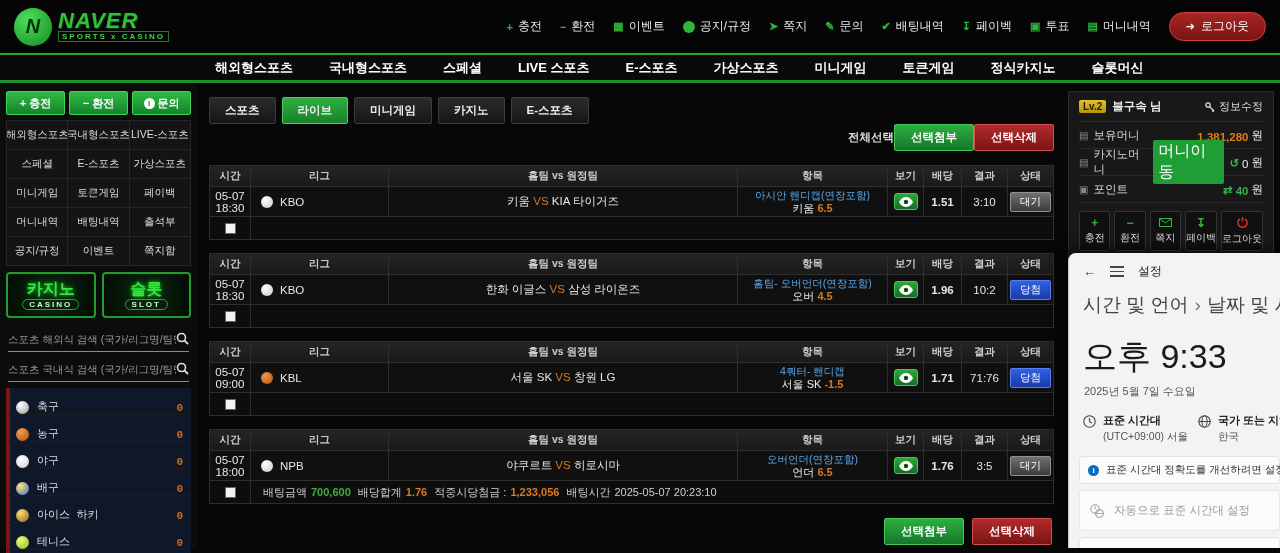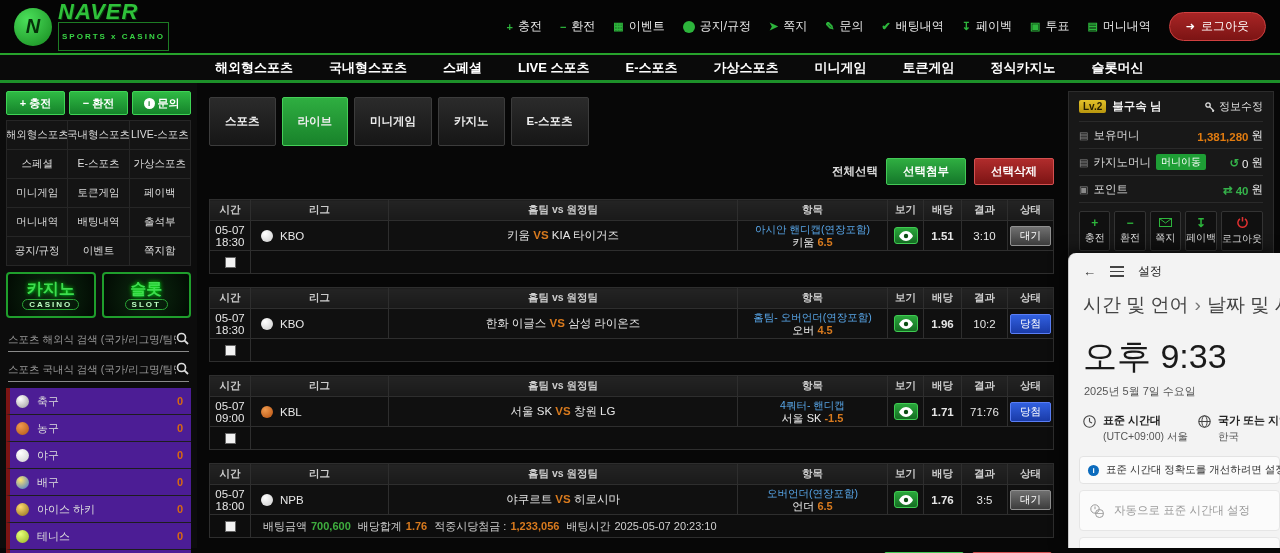--- a/index.html
+++ b/index.html
@@ -5,21 +5,21 @@
   * { margin:0; padding:0; box-sizing:border-box; }
   html,body { background:#000; }
   body { font-family:"Liberation Sans",sans-serif; }
   .page { position:relative; width:1280px; height:553px; background:#070707; overflow:hidden; color:#ddd; }
 
   
   .hdr { height:55px; display:flex; align-items:center; padding:0 14px; background:#050505; border-bottom:2px solid #27a32c; }
   .logo { display:flex; align-items:center; gap:6px; cursor:pointer; }
   .logo-circle { width:38px; height:38px; border-radius:50%; background:radial-gradient(circle at 35% 30%,#4be05a,#16891f); display:flex; align-items:center; justify-content:center; color:#06300a; font-weight:bold; font-size:20px; font-style:italic; }
   .logo-title { color:#2fc13a; font-weight:bold; font-style:italic; font-size:22px; letter-spacing:1px; line-height:20px; text-shadow:1px 1px 0 #073c0b; }
-  .logo-sub { font-size:8px; color:#39d545; border:1px solid #1d7c24; padding:9px 3px; letter-spacing:2px; font-weight:bold; }
+  .logo-sub { font-size:8px; color:#39d545; border:1px solid #1d7c24; padding:0 3px; letter-spacing:2px; font-weight:bold; }
   .hlinks { margin-left:auto; display:flex; align-items:center; gap:18px; }
   .hlink { display:flex; align-items:center; gap:5px; font-size:12px; color:#e8e8e8; cursor:pointer; white-space:nowrap; }
   .hlink i { font-style:normal; color:#2db53c; font-size:11px; font-weight:bold; }
   .ci { display:inline-flex; width:12px; height:12px; border-radius:50%; background:#2db53c; color:#041006; font-size:9px; font-weight:bold; align-items:center; justify-content:center; font-style:normal; }
   .logout-btn { display:flex; align-items:center; gap:6px; background:linear-gradient(#a82525,#7c1414); border:1px solid #d04040; color:#fff; font-size:12px; padding:5px 16px; border-radius:15px; cursor:pointer; }
   .logout-btn i { font-style:normal; font-size:11px; }
 
   
   .mnav { height:28px; background:#0a0a0a; border-bottom:3px solid #1d9029; display:flex; align-items:center; gap:36px; padding-left:215px; }
   .mnav .item { color:#fff; font-size:13px; font-weight:bold; cursor:pointer; white-space:nowrap; }
@@ -35,52 +35,52 @@
   .menu { display:grid; grid-template-columns:1fr 1fr 1fr; border:1px solid #262626; border-width:1px 0 0 1px; margin-bottom:6px; }
   .mcell { height:29px; border:1px solid #262626; border-width:0 1px 1px 0; background:#141414; color:#ddd; font-size:10.5px; display:flex; align-items:center; justify-content:center; cursor:pointer; white-space:nowrap; overflow:hidden; }
   .banners { display:grid; grid-template-columns:1fr 1fr; gap:6px; margin-bottom:8px; }
   .banner { height:46px; border:2px solid #1f9e2c; border-radius:4px; background:radial-gradient(circle at 50% 50%,#0c2b10,#020a03); display:flex; flex-direction:column; align-items:center; justify-content:center; cursor:pointer; }
   .banner .bt { color:#3ede4e; font-size:16px; font-weight:bold; text-shadow:0 0 4px #0f0, 1px 1px 0 #032; line-height:16px; }
   .banner .bs { color:#bfffc4; font-size:8px; letter-spacing:2px; font-weight:bold; border:1px solid #2aa335; border-radius:8px; padding:0 6px; margin-top:2px; }
   .srch { display:flex; align-items:center; border-bottom:1px solid #8a8a8a; height:26px; margin:0 2px 4px 2px; }
   .srch input { flex:1; background:transparent; border:none; outline:none; color:#aaa; font-size:10.5px; font-family:"Liberation Sans",sans-serif; }
   .srch input::placeholder { color:#999; }
   .sports { margin-top:6px; }
-  .sport { display:flex; align-items:center; height:27px; border-bottom:1px solid #1d1d1d; border-left:4px solid #7c1414; padding:0 8px 0 6px; cursor:pointer; background:#4c1d95; }
+  .sport { display:flex; align-items:flex-end; height:27px; border-bottom:1px solid #1d1d1d; border-left:4px solid #7c1414; padding:0 8px 0 6px; cursor:pointer; background:#0f172a;font-family:Liberation Mono, monospace; }
   .sport .ball { width:13px; height:13px; border-radius:50%; margin-right:8px; flex:none; }
   .sport .nm { font-size:11px; color:#ddd; }
   .sport .cnt { margin-left:auto; color:#d86a10; font-size:11px; font-weight:bold; }
   [data-sport-ico="soccer"]   { background:radial-gradient(circle at 35% 30%,#fff,#9a9a9a); }
   [data-sport-ico="basketball"]{ background:radial-gradient(circle at 35% 30%,#f09a4e,#b05515); }
   [data-sport-ico="baseball"] { background:radial-gradient(circle at 35% 30%,#fff,#cfcfcf); }
   [data-sport-ico="volleyball"]{ background:radial-gradient(circle at 35% 30%,#ffe66e,#3a6fd9); }
   [data-sport-ico="hockey"]   { background:radial-gradient(circle at 35% 30%,#ffd96e,#8a6a1a); }
   [data-sport-ico="tennis"]   { background:radial-gradient(circle at 35% 30%,#e7ff7a,#96b520); }
 
   
   .content { flex:1; padding:14px 8px 0 12px; min-width:0; }
   .tabs { display:flex; gap:6px; }
-  .tab { padding:16px 15px; background:linear-gradient(#2b2b2b,#161616); border:1px solid #3c3c3c; border-radius:2px; color:#eee; font-size:11.5px; font-weight:bold; cursor:pointer; }
+  .tab { padding:5px 15px; background:linear-gradient(#2b2b2b,#161616); border:1px solid #3c3c3c; border-radius:2px; color:#eee; font-size:11.5px; font-weight:bold; cursor:pointer; }
   .tab[data-active="true"] { background:linear-gradient(#2fae41,#18822a); border-color:#45cf58; }
-  .selrow { display:flex; justify-content:flex-end; align-items:center; gap:8px; margin-top:12px; }
+  .selrow { display:flex; justify-content:flex-end; align-items:center; margin-top:0; }
   .selall { font-size:11.5px; color:#ddd; font-weight:bold; }
   .gbtn { padding:5px 16px; background:linear-gradient(#2fae41,#14772a); border:1px solid #43c956; border-radius:2px; color:#fff; font-size:11.5px; font-weight:bold; cursor:pointer; }
   .rbtn { padding:5px 16px; background:linear-gradient(#b02c2c,#7c1414); border:1px solid #d45050; border-radius:2px; color:#fff; font-size:11.5px; font-weight:bold; cursor:pointer; }
   .card { margin-top:13px; }
   .card:first-of-type { margin-top:14px; }
   table.bet { width:100%; border-collapse:collapse; background:#101010; }
   table.bet th { background:linear-gradient(#242424,#1a1a1a); color:#ccc; font-size:10.5px; height:21px; border:1px solid #2e2e2e; font-weight:bold; }
   table.bet td { height:30px; border:1px solid #2e2e2e; text-align:center; font-size:11.5px; color:#e6e6e6; }
   td.tdtime { font-size:10.5px; line-height:12px; color:#ddd; }
   td.tdleague { text-align:left; padding-left:10px; }
   .lg { display:flex; align-items:center; gap:7px; }
   .lgball { width:12px; height:12px; border-radius:50%; flex:none; }
   [data-ball="baseball"]   { background:radial-gradient(circle at 35% 30%,#fff,#c9c9c9); }
   [data-ball="basketball"] { background:radial-gradient(circle at 35% 30%,#f09a4e,#b55010); }
-  .vs { color:#d87a1e; font-weight:bold; }
+  .vs { color:#d87a1e; font-weight:normal; }
   .itm1 { color:#58a6e8; font-size:10.5px; line-height:13px; }
   .itm2 { font-size:11px; line-height:13px; color:#eee; }
   .itm2 b { color:#d87a1e; font-weight:bold; }
   .eyebtn { display:inline-flex; align-items:center; justify-content:center; width:24px; height:17px; background:linear-gradient(#2aa73b,#156d23); border:1px solid #3fcb52; border-radius:3px; cursor:pointer; }
   .odds { color:#35b24a; font-weight:bold; }
   .stbtn { display:inline-block; padding:2px 9px; font-size:10.5px; border-radius:2px; color:#fff; cursor:pointer; }
   .stbtn[data-status="wait"] { background:linear-gradient(#707070,#3c3c3c); border:1px solid #909090; }
   .stbtn[data-status="win"]  { background:linear-gradient(#3160e0,#1a3ba8); border:1px solid #5a7ef5; }
   .sumrow { display:flex; align-items:center; height:23px; border:1px solid #2e2e2e; border-top:none; background:#0d0d0d; }
   .chkcell { width:41px; align-self:stretch; border-right:1px solid #2e2e2e; display:flex; align-items:center; justify-content:center; }
@@ -97,21 +97,21 @@
   .urow { display:flex; align-items:center; gap:6px; padding-bottom:7px; border-bottom:1px solid #2a2a2a; }
   .lvl { background:linear-gradient(#e3c22a,#b8960e); color:#241d02; font-size:10px; font-weight:bold; padding:1px 4px; border-radius:2px; }
   .uname { font-size:11.5px; font-weight:bold; color:#eee; }
   .uedit { margin-left:auto; font-size:11px; color:#ddd; display:flex; align-items:center; gap:4px; cursor:pointer; }
   .mrow { display:flex; align-items:center; height:27px; border-bottom:1px solid #2a2a2a; font-size:11.5px; color:#ddd; gap:5px; }
   .mrow .mi { color:#8a8a8a; font-size:10px; }
   .mrow .rt { margin-left:auto; display:flex; align-items:flex-end; gap:3px; font-size:11.5px; color:#eee; }
   .money-or { color:#e07b10; font-weight:bold; }
   .money-gr { color:#35b24a; font-weight:bold; }
   .gico { color:#35b24a; font-weight:bold; }
-  .mvbadge { background:#1e9e35; color:#fff; font-size:10px; padding:1px 5px; border-radius:2px; cursor:pointer; }
+  .mvbadge { background:#1e9e35; color:#fff; font-size:16px; padding:1px 5px; border-radius:2px; cursor:pointer; }
   .abtns { display:grid; grid-template-columns:repeat(5,1fr); gap:4px; margin-top:8px; }
   .abtn { height:40px; background:#101010; border:1px solid #333; border-radius:2px; display:flex; flex-direction:column; align-items:center; justify-content:center; gap:3px; cursor:pointer; }
   .abtn i { font-style:normal; color:#2db53c; font-size:12px; font-weight:bold; line-height:10px; }
   .abtn .lbl { font-size:10px; color:#ddd; white-space:nowrap; }
   .abtn .pwr { color:#e03030; }
   .trow { display:flex; align-items:center; margin-top:10px; }
   .toggle { width:34px; height:16px; border-radius:8px; background:#2db53c; position:relative; cursor:pointer; }
   .toggle .knob { position:absolute; left:1px; top:1px; width:14px; height:14px; border-radius:50%; background:#fff; }
   .tlbl { font-size:11px; color:#8a8a8a; margin-left:8px; }
   .delall { margin-left:auto; font-size:11px; color:#9a9a9a; display:flex; align-items:center; gap:4px; cursor:pointer; }

